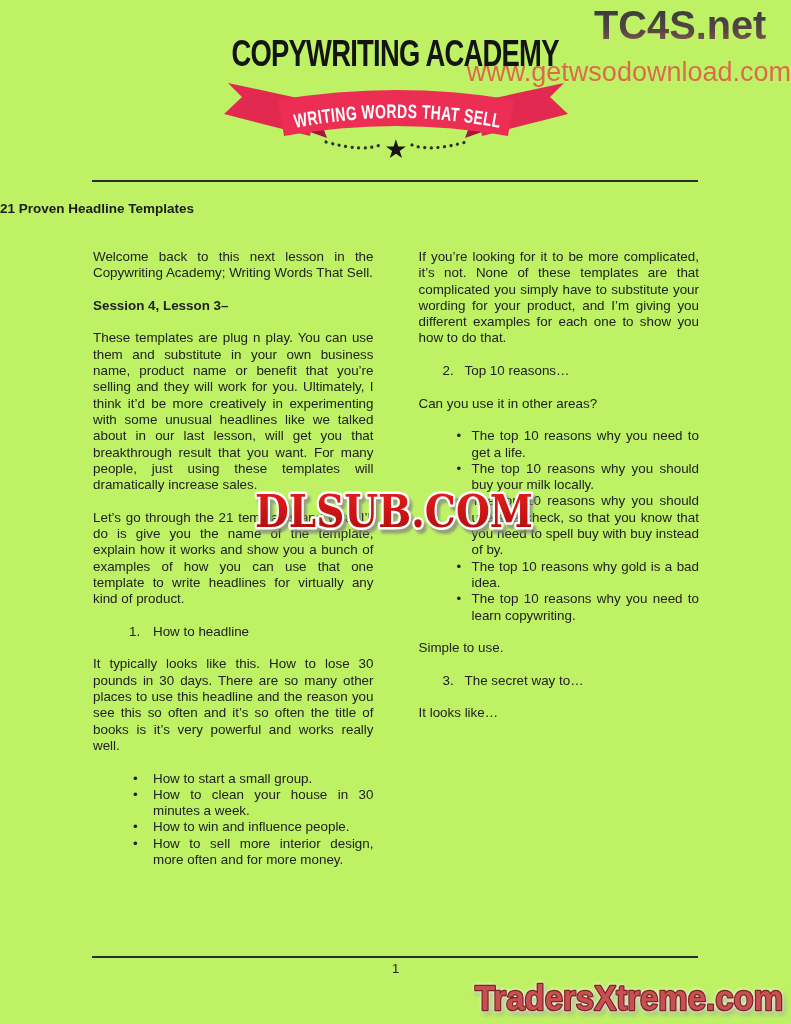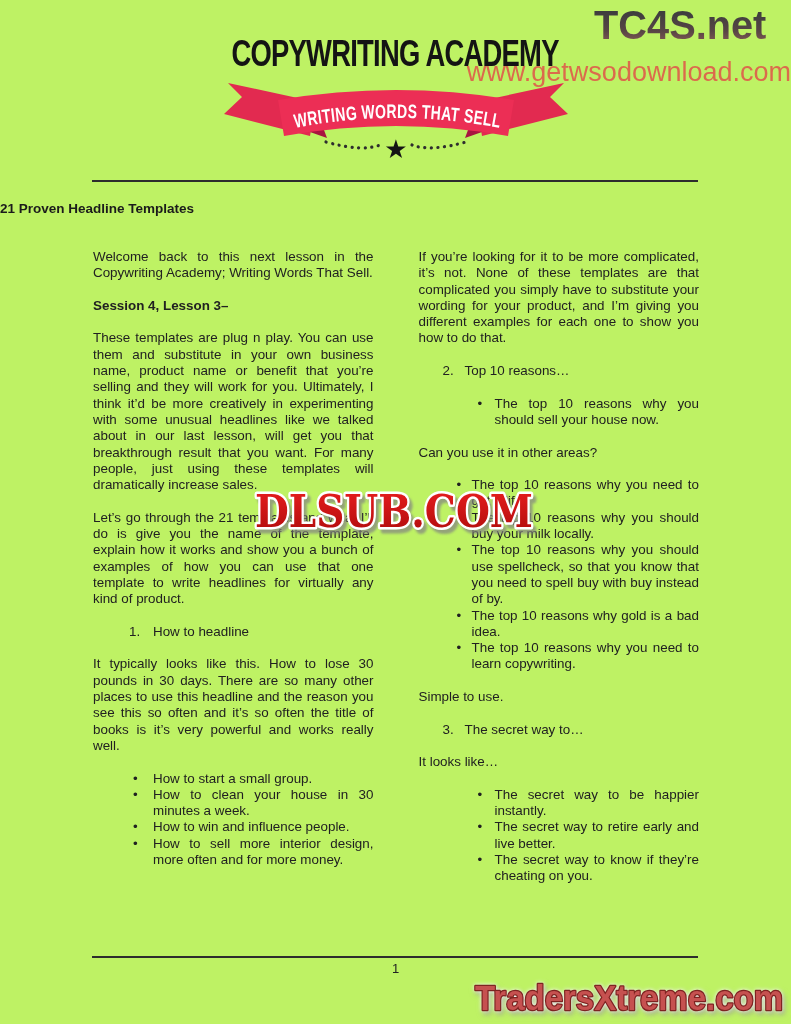--- a/index.html
+++ b/index.html
@@ -102,39 +102,31 @@
         <ul class="bul">
           <li>How to start a small group.</li>
           <li>How to clean your house in 30 minutes a week.</li>
           <li>How to win and influence people.</li>
           <li>How to sell more interior design, more often and for more money.</li>
         </ul>
       </div>
     <div class="col col-right" id="col-right">
         <p class="para">If you’re looking for it to be more complicated, it’s not. None of these templates are that complicated you simply have to substitute your wording for your product, and I’m giving you different examples for each one to show you how to do that.</p>
         <div class="num"><span class="n">2.</span><span>Top 10 reasons…</span></div>
-        <ul class="bul deep">
-          <li>The top 10 reasons why you should sell your house now.</li>
-        </ul>
         <p class="para">Can you use it in other areas?</p>
         <ul class="bul">
           <li>The top 10 reasons why you need to get a life.</li>
           <li>The top 10 reasons why you should buy your milk locally.</li>
           <li>The top 10 reasons why you should use spellcheck, so that you know that you need to spell buy with buy instead of by.</li>
           <li>The top 10 reasons why gold is a bad idea.</li>
           <li>The top 10 reasons why you need to learn copywriting.</li>
         </ul>
         <p class="para">Simple to use.</p>
         <div class="num"><span class="n">3.</span><span>The secret way to…</span></div>
         <p class="para">It looks like…</p>
-        <ul class="bul deep">
-          <li>The secret way to be happier instantly.</li>
-          <li>The secret way to retire early and live better.</li>
-          <li>The secret way to know if they’re cheating on you.</li>
-        </ul>
       </div>
   </div>
 
   <svg class="dlsub" width="292" height="58" viewBox="0 0 292 58">
     <defs>
       <linearGradient id="dlgrad" x1="0" y1="0" x2="0" y2="1">
         <stop offset="0" stop-color="#ea1f1f"></stop>
         <stop offset="1" stop-color="#ad0b0b"></stop>
       </linearGradient>
     </defs>

